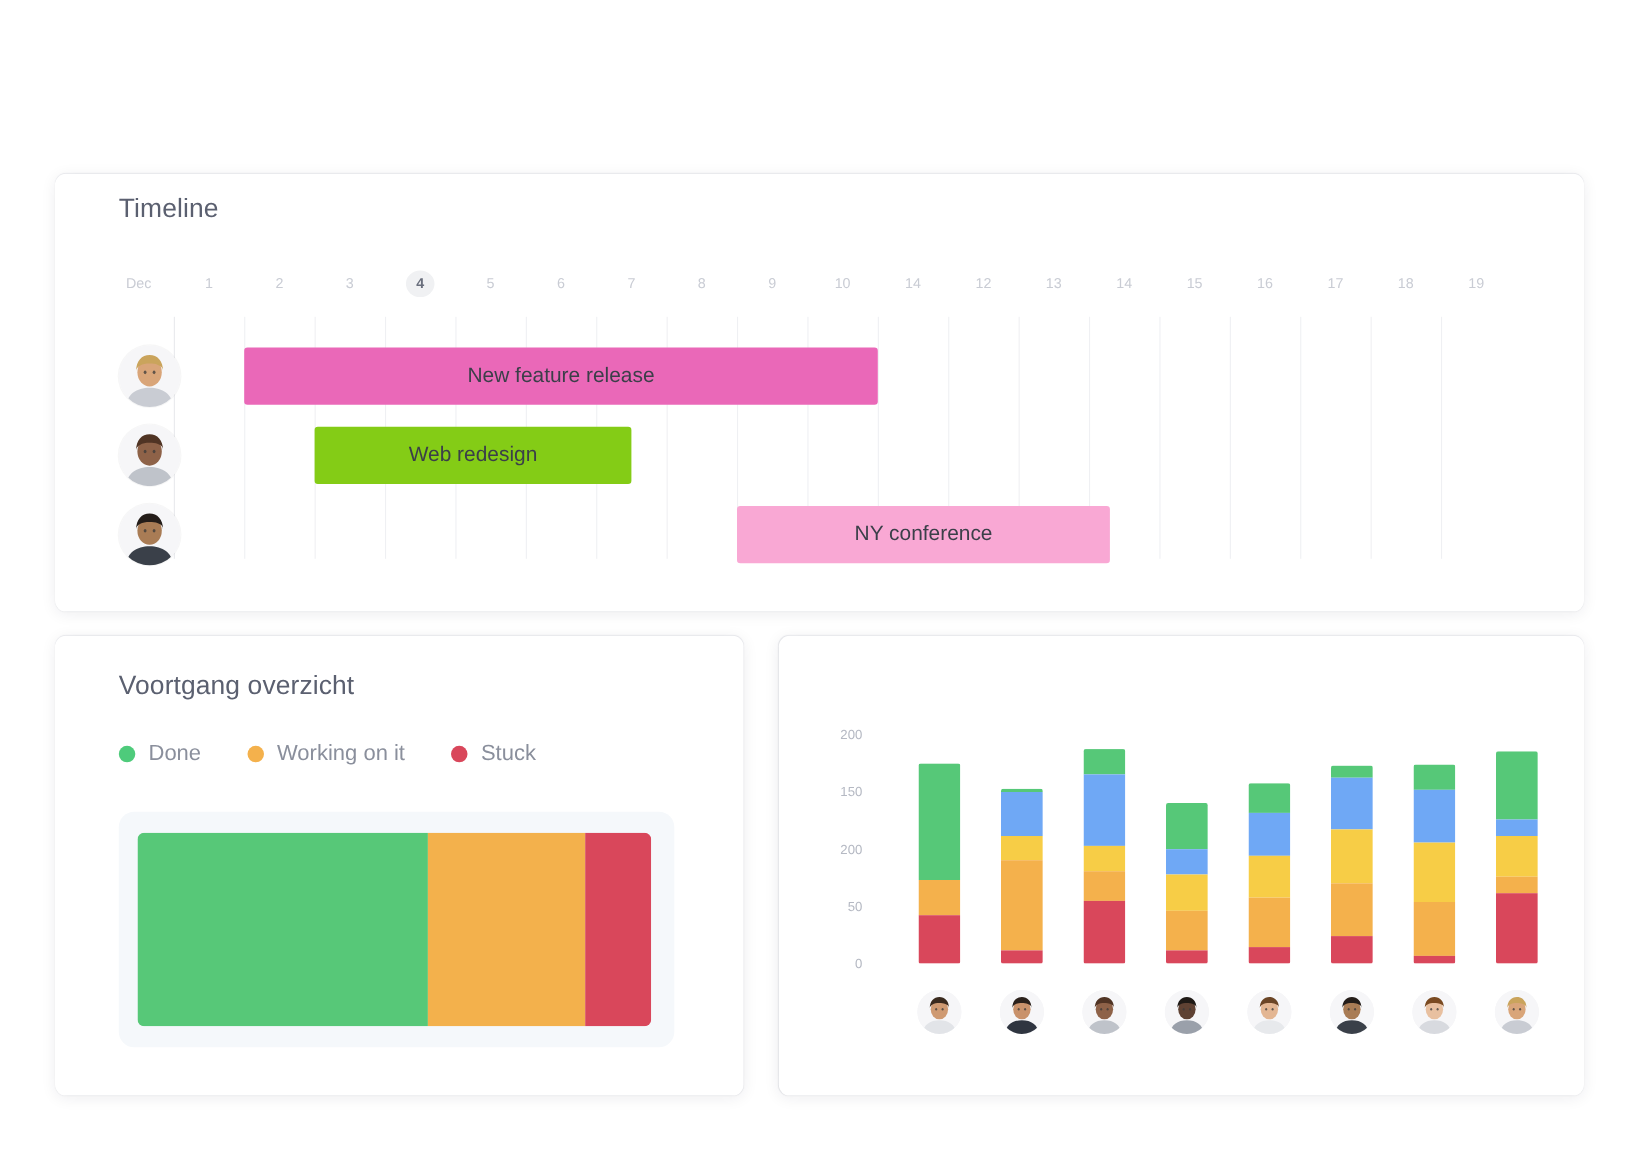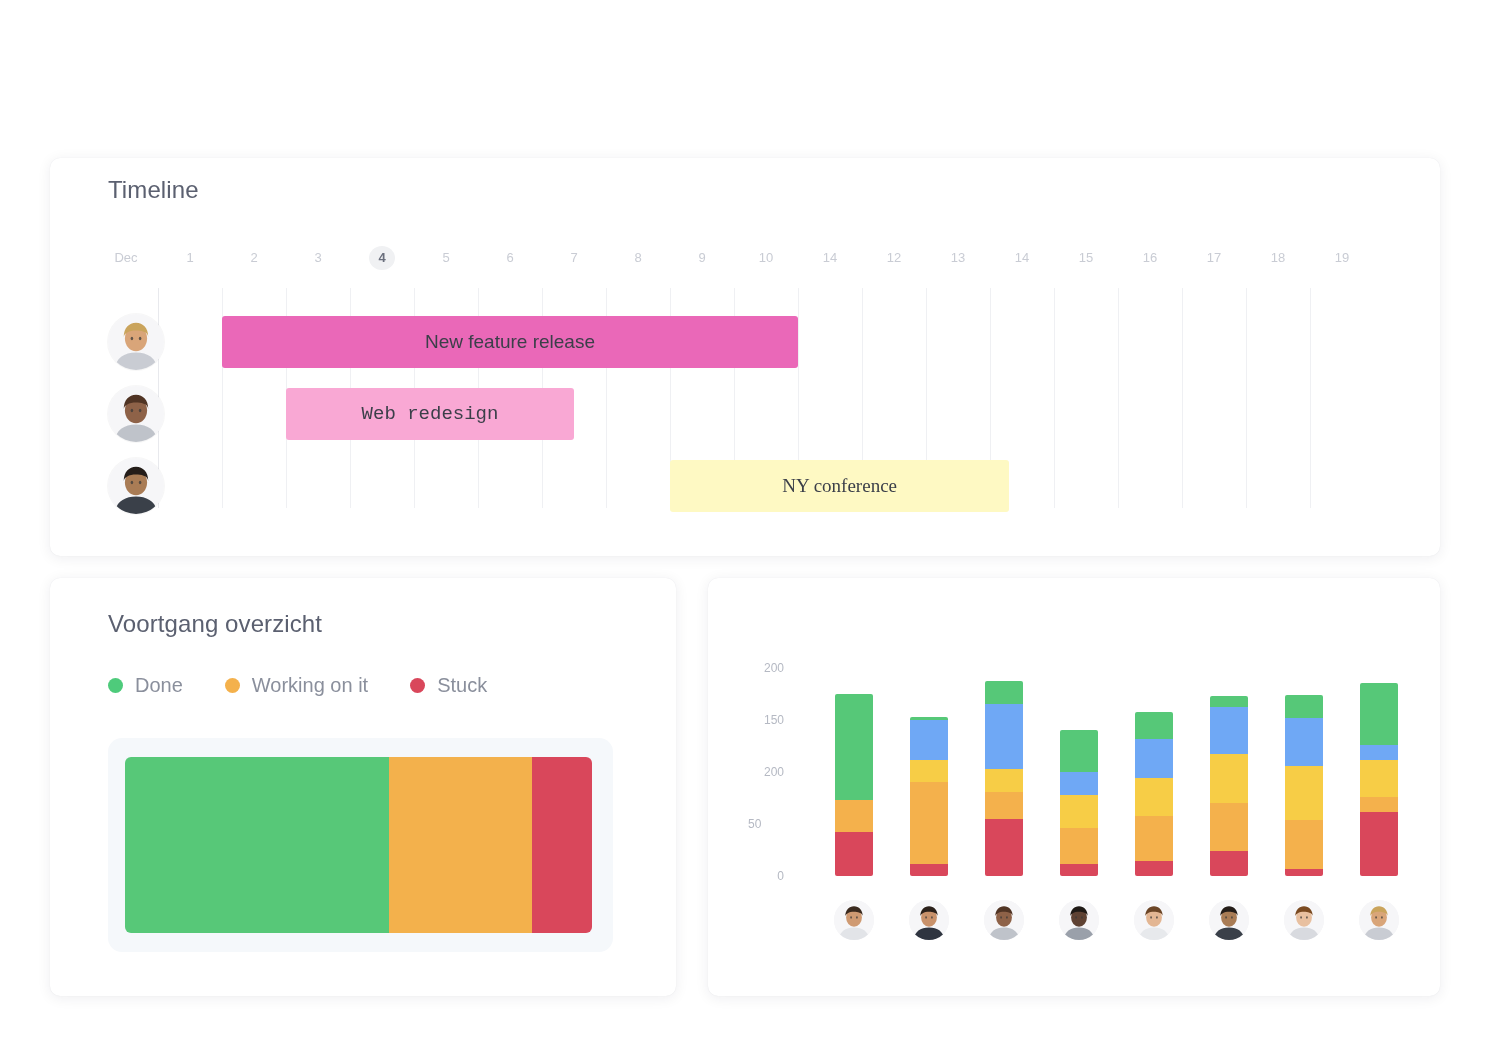--- a/index.html
+++ b/index.html
@@ -264,34 +264,34 @@
             <div class="tl-avatar">
               <svg viewBox="0 0 48 48" xmlns="http://www.w3.org/2000/svg">
                 <rect width="48" height="48" fill="#f6f6f8"></rect>
                 <path d="M6 48c0-10 8-15 18-15s18 5 18 15z" fill="#bfc3ca"></path>
                 <ellipse cx="24" cy="21" rx="9.5" ry="11" fill="#8e6248"></ellipse>
                 <path d="M13.5 20c0-8 4.5-12.5 10.5-12.5S34.5 12 34.5 20c0-2.5-1.5-4-4-4.8-2-0.9-4.2-1-6.5-1-3 0-5.5 0.4-7.5 1.6-1.8 1-3 2.4-3 4.2z" fill="#503424"></path>
                 <ellipse cx="20.5" cy="21" rx="1.1" ry="1.4" fill="#3a3a3a" opacity="0.75"></ellipse>
                 <ellipse cx="27.5" cy="21" rx="1.1" ry="1.4" fill="#3a3a3a" opacity="0.75"></ellipse>
               </svg>
             </div>
-            <div class="tl-bar" style="background: #f9a8d4; left: 178px; width: 288px; font-family: Liberation Mono, monospace;">Web redesign</div>
+            <div class="tl-bar" style="background: #84cc16; left: 178px; width: 288px;">Web redesign</div>
           </div>
           <div class="tl-row" style="top: 148px;">
             <div class="tl-avatar">
               <svg viewBox="0 0 48 48" xmlns="http://www.w3.org/2000/svg">
                 <rect width="48" height="48" fill="#f6f6f8"></rect>
                 <path d="M6 48c0-10 8-15 18-15s18 5 18 15z" fill="#3a4049"></path>
                 <ellipse cx="24" cy="21" rx="9.5" ry="11" fill="#a97c55"></ellipse>
                 <path d="M13.5 20c0-8 4.5-12.5 10.5-12.5S34.5 12 34.5 20c0-2.5-1.5-4-4-4.8-2-0.9-4.2-1-6.5-1-3 0-5.5 0.4-7.5 1.6-1.8 1-3 2.4-3 4.2z" fill="#241d19"></path>
                 <ellipse cx="20.5" cy="21" rx="1.1" ry="1.4" fill="#3a3a3a" opacity="0.75"></ellipse>
                 <ellipse cx="27.5" cy="21" rx="1.1" ry="1.4" fill="#3a3a3a" opacity="0.75"></ellipse>
               </svg>
             </div>
-            <div class="tl-bar" style="background: #fef9c3; left: 562px; width: 339.2px; font-family: Liberation Serif, serif;">NY conference</div>
+            <div class="tl-bar" style="background: #f9a8d4; left: 562px; width: 339.2px;">NY conference</div>
           </div>
         </div>
     </div>
   </section>
 
   <section class="card card-progress">
     <div class="card-title">Voortgang overzicht</div>
 
     <div class="legend" id="progress-legend">
         <div class="legend-item">
@@ -372,21 +372,21 @@
           <div class="chart-bar" style="left: 551.5px;">
             <div class="chart-seg" style="height: 62.4px; background: rgb(86, 200, 120);"></div>
             <div class="chart-seg" style="height: 14.56px; background: rgb(111, 168, 245);"></div>
             <div class="chart-seg" style="height: 37.44px; background: rgb(247, 205, 70);"></div>
             <div class="chart-seg" style="height: 14.56px; background: rgb(244, 177, 76);"></div>
             <div class="chart-seg" style="height: 64.48px; background: rgb(217, 71, 91);"></div>
           </div>
         </div>
       <div id="chart-yaxis">
           <div class="chart-ylabel" style="position: absolute; left: 0px; width: 48px; text-align: right; top: 208px;">0</div>
-          <div class="chart-ylabel" style="position: absolute; left: 0px; width: 48px; top: 156px;">50</div>
+          <div class="chart-ylabel" style="position: absolute; left: 0px; width: 48px; text-align: right; top: 156px;">50</div>
           <div class="chart-ylabel" style="position: absolute; left: 0px; width: 48px; text-align: right; top: 104px;">200</div>
           <div class="chart-ylabel" style="position: absolute; left: 0px; width: 48px; text-align: right; top: 52px;">150</div>
           <div class="chart-ylabel" style="position: absolute; left: 0px; width: 48px; text-align: right; top: 0px;">200</div>
         </div>
       <div class="chart-avatars" id="chart-avatars">
           <div class="chart-avatar" style="left: 45.5px;">
             <svg viewBox="0 0 48 48" xmlns="http://www.w3.org/2000/svg">
               <rect width="48" height="48" fill="#f6f6f8"></rect>
               <path d="M6 48c0-10 8-15 18-15s18 5 18 15z" fill="#e2e4e8"></path>
               <ellipse cx="24" cy="21" rx="9.5" ry="11" fill="#cf9a72"></ellipse>

